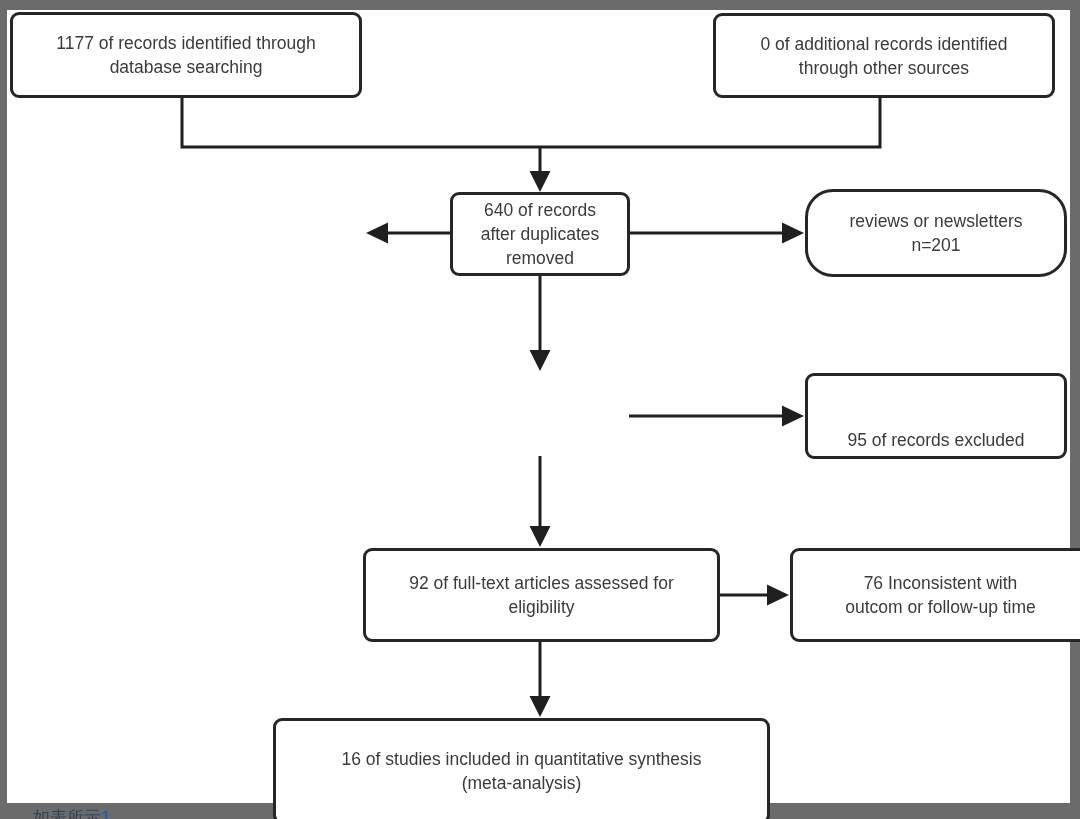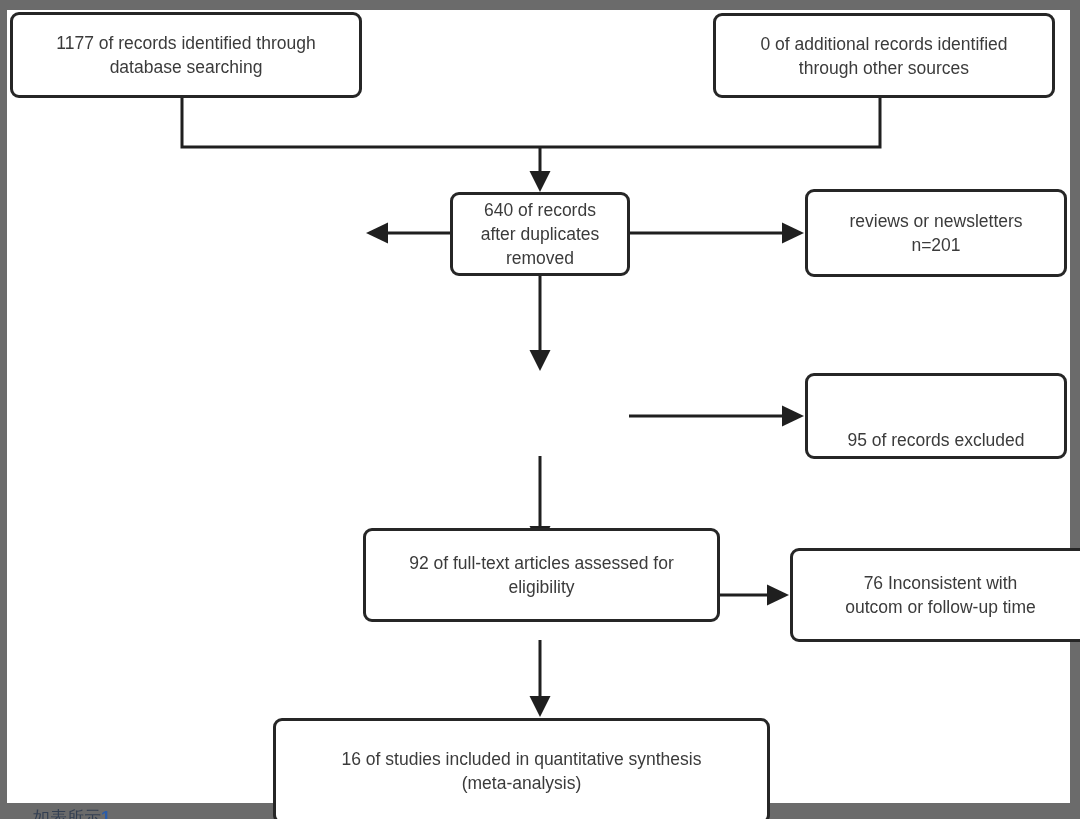--- a/index.html
+++ b/index.html
@@ -33,24 +33,24 @@
     text-align:center;
     color:#3b3b3b;
     font-size:17.5px;
     line-height:24px;
     padding:4px 24px;
   }
   .box-a { left:10px;  top:12px;  width:352px; height:86px; }
   .box-b { left:713px; top:13px;  width:342px; height:85px; }
   .box-c { left:450px; top:192px; width:180px; height:84px; }
   .box-d { left:10px;  top:190px; width:355px; height:86px; }
-  .box-e { left:805px; top:189px; width:262px; height:88px; }
+  .box-e { left:805px; top:189px; width:262px; height:88px;border-radius:28px; }
   .box-f { left:450px; top:372px; width:181px; height:86px; }
   .box-g { left:805px; top:373px; width:262px; height:86px;align-items:flex-end; }
-  .box-h { left:363px; top:528px; width:357px; height:94px; }
+  .box-h { left:363px; top:548px; width:357px; height:94px; }
   .box-i { left:790px; top:548px; width:301px; height:94px; }
   .box-j { left:273px; top:718px; width:497px; height:106px; }
   .caption {
     position:absolute;
     left:33px; top:806px;
     font-size:17px;
     color:#333f52;
     white-space:nowrap;
   }
   .caption .num { color:#2b5ca8; font-weight:bold; }

